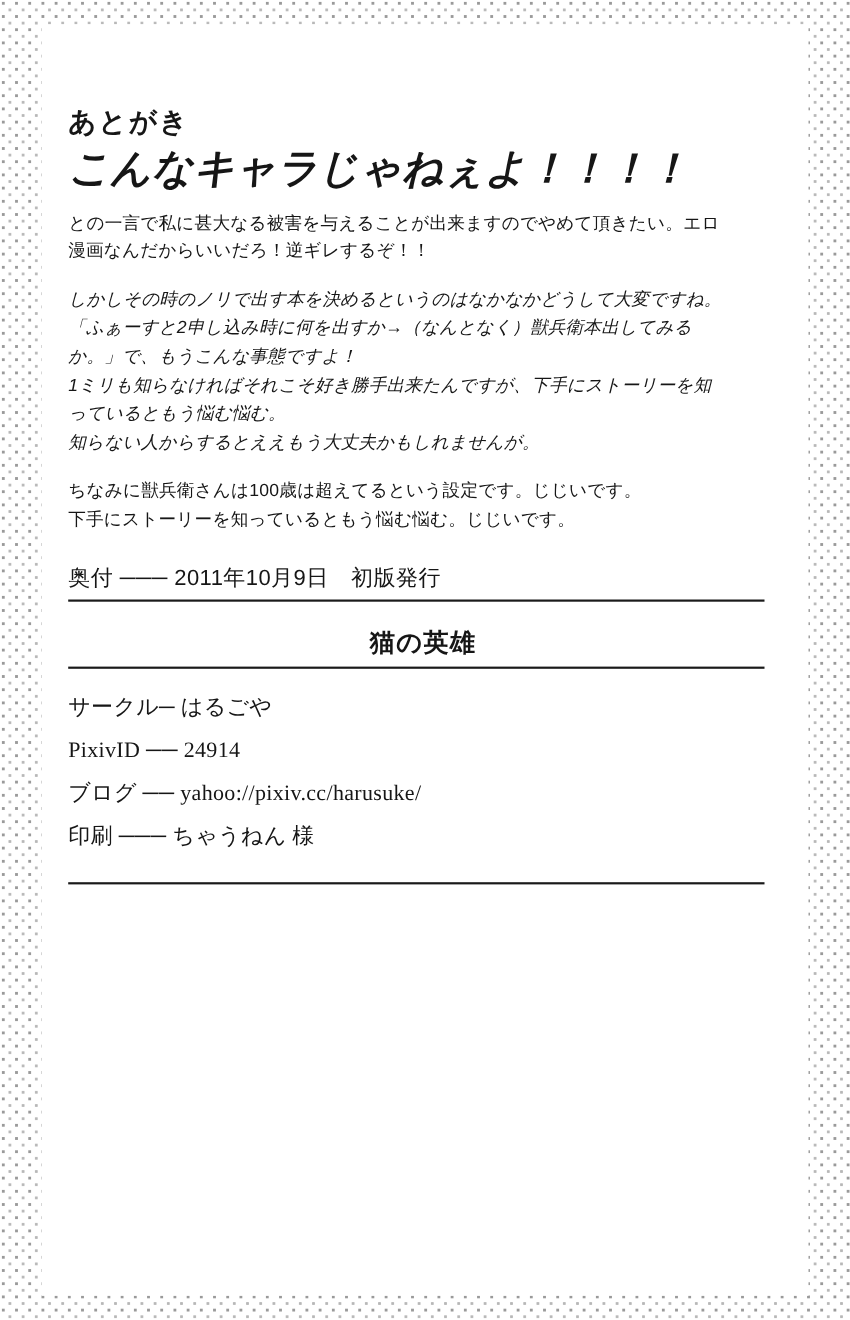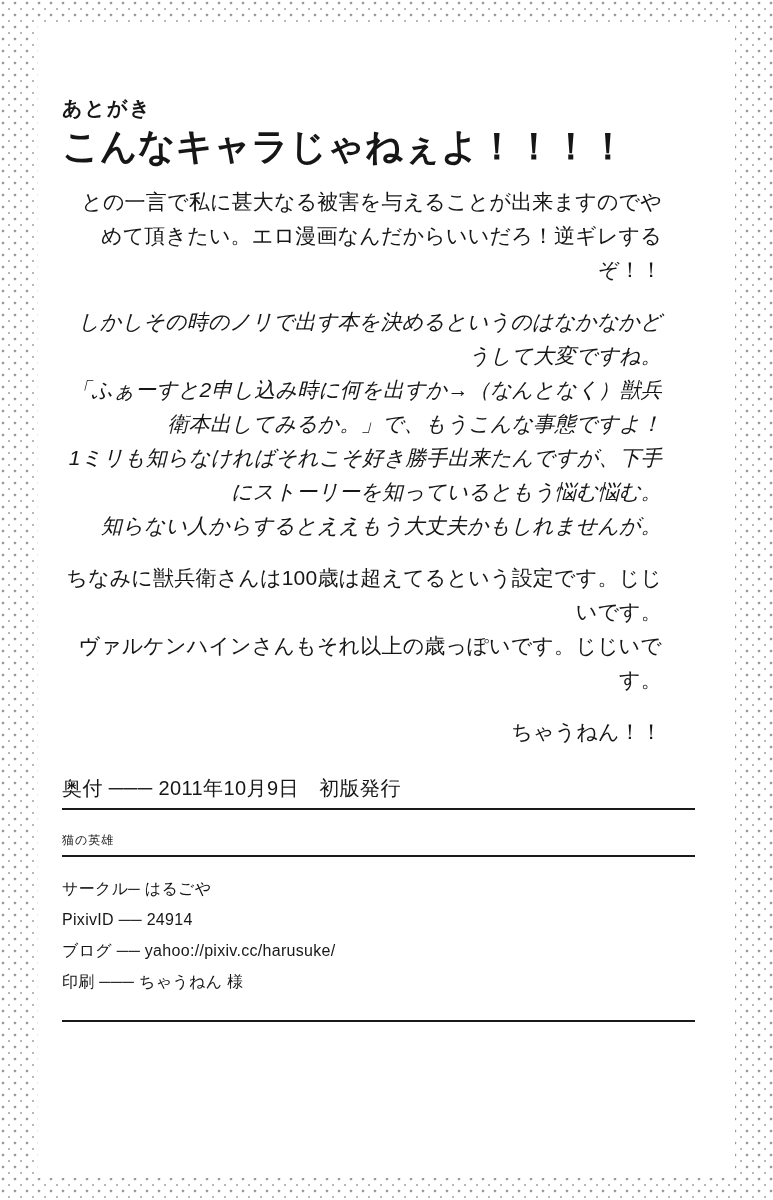--- a/index.html
+++ b/index.html
@@ -37,75 +37,77 @@
   }
 
   .content {
     position: absolute;
     left: 62px;
     top: 96px;
     width: 645px;
   }
 
   .afterword-label {
-    font-size: 20px;
+    font-size: 25px;
     font-weight: bold;
     letter-spacing: 2px;
     line-height: 1.2;
     margin: 0 0 6px 0;
   }
 
   .headline {
     font-size: 37px;
     font-weight: bold;
     letter-spacing: 0px;
     line-height: 1.15;
     margin: 0 0 16px 0;
     white-space: nowrap;
+    font-style: italic;
   }
 
   .para {
-    font-size: 21px;
+    font-size: 16px;
     line-height: 1.62;
     margin: 0 0 18px 0;
     letter-spacing: 0.2px;
     max-width: 600px;
-    text-align: right;
   }
 
   .colophon-line {
     font-size: 20px;
     letter-spacing: 0.4px;
     margin-top: 26px;
     margin-bottom: 4px;
   }
   .rule {
     width: 633px;
     height: 2px;
     background: #1a1a1a;
     margin: 6px 0 22px 0;
   }
 
   .work-title {
-    font-size: 12px;
-    font-weight: normal;
+    font-size: 23px;
+    font-weight: bold;
     letter-spacing: 1px;
     margin: 0 0 6px 0;
+    text-align: center;
   }
   .rule2 {
     width: 633px;
     height: 2px;
     background: #1a1a1a;
     margin: 4px 0 16px 0;
   }
 
   .credits {
-    font-size: 16px;
+    font-size: 20px;
     line-height: 1.95;
     letter-spacing: 0.3px;
+    font-family: Liberation Serif, serif;
   }
   .credits .row { white-space: pre; }
 
   .rule3 {
     width: 633px;
     height: 2px;
     background: #1a1a1a;
     margin: 22px 0 20px 0;
   }
 
@@ -127,22 +129,21 @@
     <div class="afterword-label">あとがき</div>
 
     <div class="headline">こんなキャラじゃねぇよ！！！！</div>
 
     <p class="para">との一言で私に甚大なる被害を与えることが出来ますのでやめて頂きたい。エロ漫画なんだからいいだろ！逆ギレするぞ！！</p>
     <p class="para" style="white-space: pre-line; font-style: italic;">しかしその時のノリで出す本を決めるというのはなかなかどうして大変ですね。
 「ふぁーすと2申し込み時に何を出すか→（なんとなく）獣兵衛本出してみるか。」で、もうこんな事態ですよ！
 1ミリも知らなければそれこそ好き勝手出来たんですが、下手にストーリーを知っているともう悩む悩む。
 知らない人からするとええもう大丈夫かもしれませんが。</p>
     <p class="para" style="white-space: pre-line;">ちなみに獣兵衛さんは100歳は超えてるという設定です。じじいです。
-ヴァルケンハインさんもそれ以上の歳っぽいです。じじいです。</p>
-    <p class="para">ちゃうねん！！</p>
+下手にストーリーを知っているともう悩む悩む。じじいです。</p>
 
     <div class="colophon-line">奥付 ─── 2011年10月9日　初版発行</div>
     <div class="rule"></div>
 
     <div class="work-title">猫の英雄</div>
     <div class="rule2"></div>
 
     <div class="credits">
       <div class="row"><span>サークル─</span> <span>はるごや</span></div>
       <div class="row"><span>PixivID ──</span> <span>24914</span></div>

